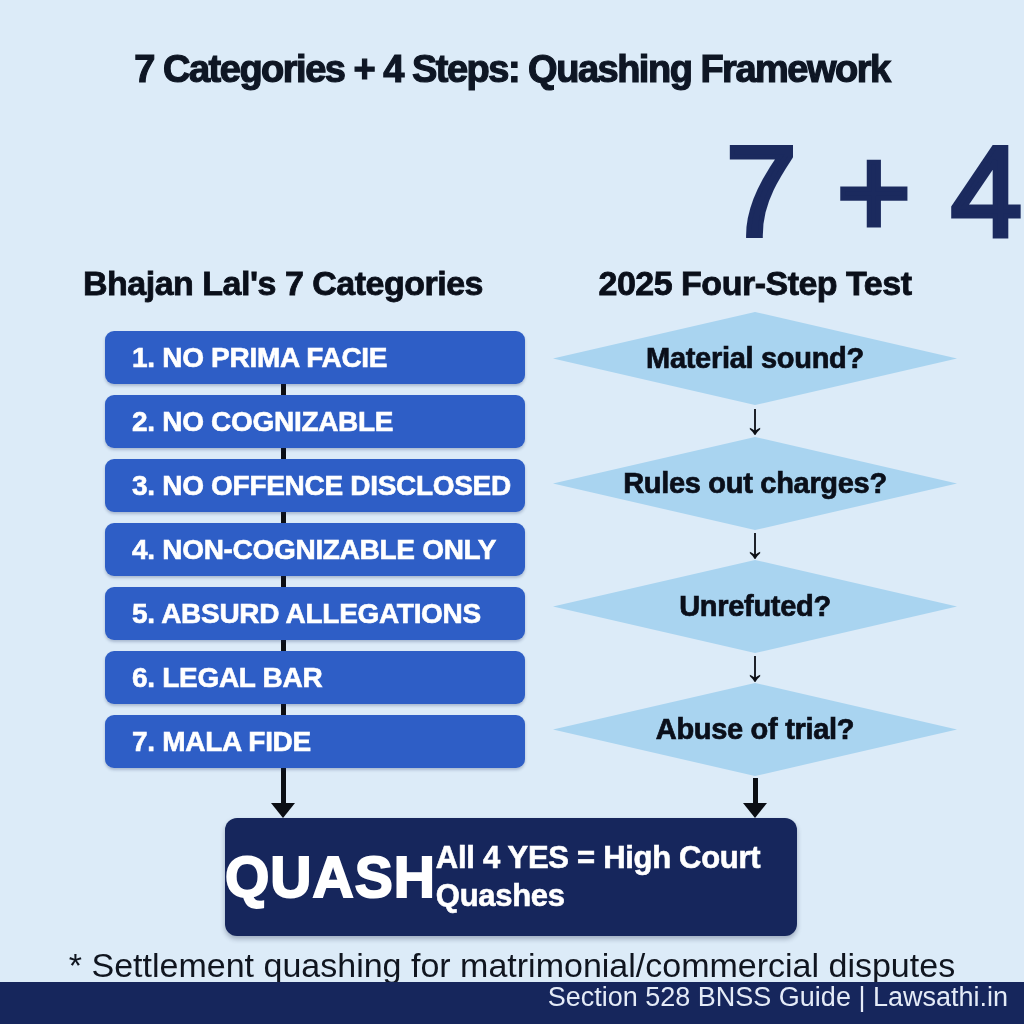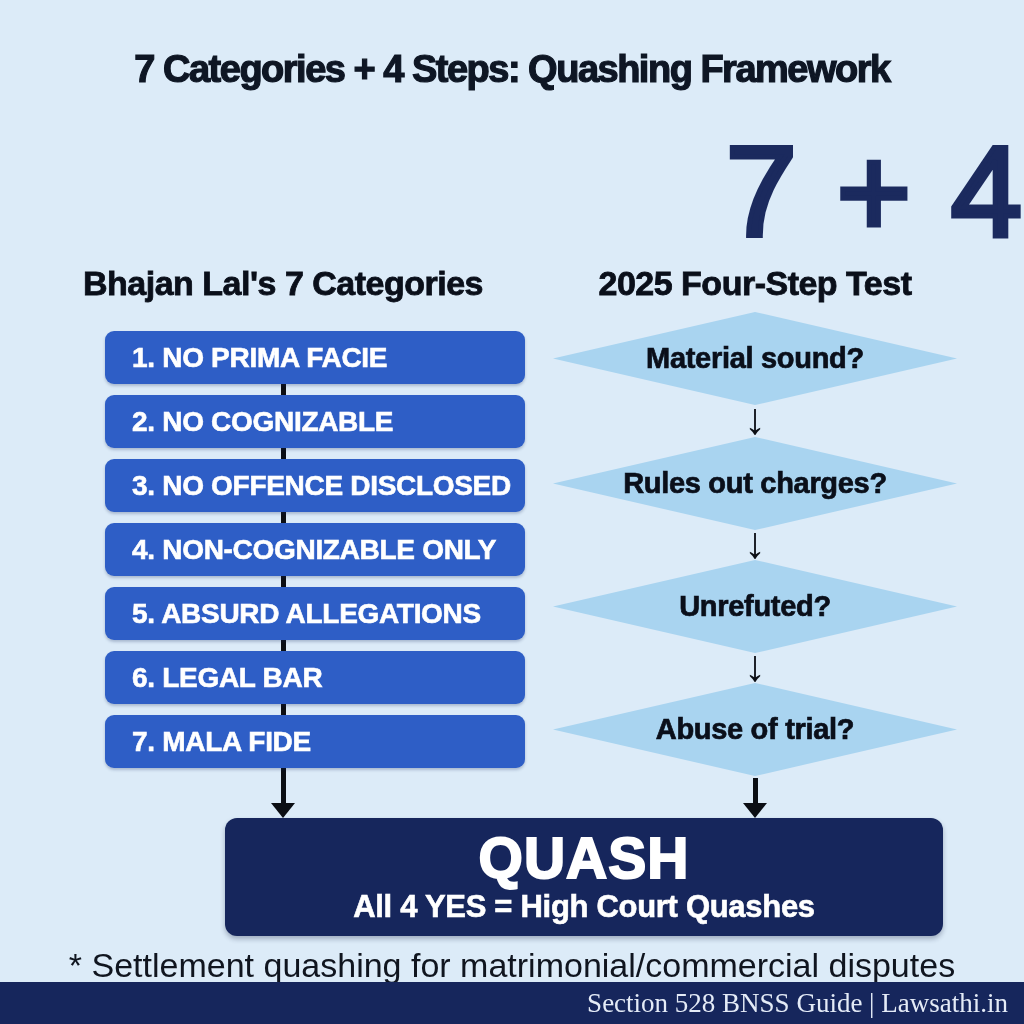--- a/index.html
+++ b/index.html
@@ -95,46 +95,46 @@
   }
   .la-left{left:271px;top:772px;height:48px;}
   .la-left .shaft{height:33px;}
   .la-left .head{top:31px;}
   .la-right{left:743px;top:778px;height:42px;}
   .la-right .shaft{height:27px;}
   .la-right .head{top:25px;}
 
   
   .result{
-    position:absolute;left:225px;top:818px;width:718px;height:118px;
+    position:absolute;left:225px;top:818px;width:572px;height:118px;
     background:var(--navy);border-radius:12px;
-    display:flex;flex-direction:column;align-items:center;justify-content:center;
+    display:flex;align-items:center;justify-content:center;
     color:#fff;text-align:left;
     box-shadow:0 3px 5px rgba(15,25,60,0.3);
   }
   .result-title{
     font-size:57px;font-weight:900;letter-spacing:1px;line-height:60px;
     -webkit-text-stroke:2px #fff;
   }
   .result-sub{
     font-size:31px;font-weight:700;letter-spacing:-0.3px;line-height:38px;
     -webkit-text-stroke:0.6px #fff;
   }
 
   .footnote{
     position:absolute;top:946px;left:0;width:1024px;
     text-align:center;color:#10151f;font-size:34px;font-weight:400;
   }
 
   .footer-bar{
     position:absolute;left:0;top:982px;width:1024px;height:42px;
     background:var(--navy);
-    display:flex;align-items:center;justify-content:flex-end;
+    display:flex;justify-content:flex-end;
     padding-right:16px;
-    color:var(--footer-text);font-size:27px;font-weight:400;font-family:Liberation Serif, serif;
+    color:var(--footer-text);font-size:27px;font-weight:400;
   }
 </style>
 </head>
 <body>
 
 <div class="stage">
 
   <div class="title">7 Categories + 4 Steps: Quashing Framework</div>
 
   <div class="big-eq">7 + 4</div>

